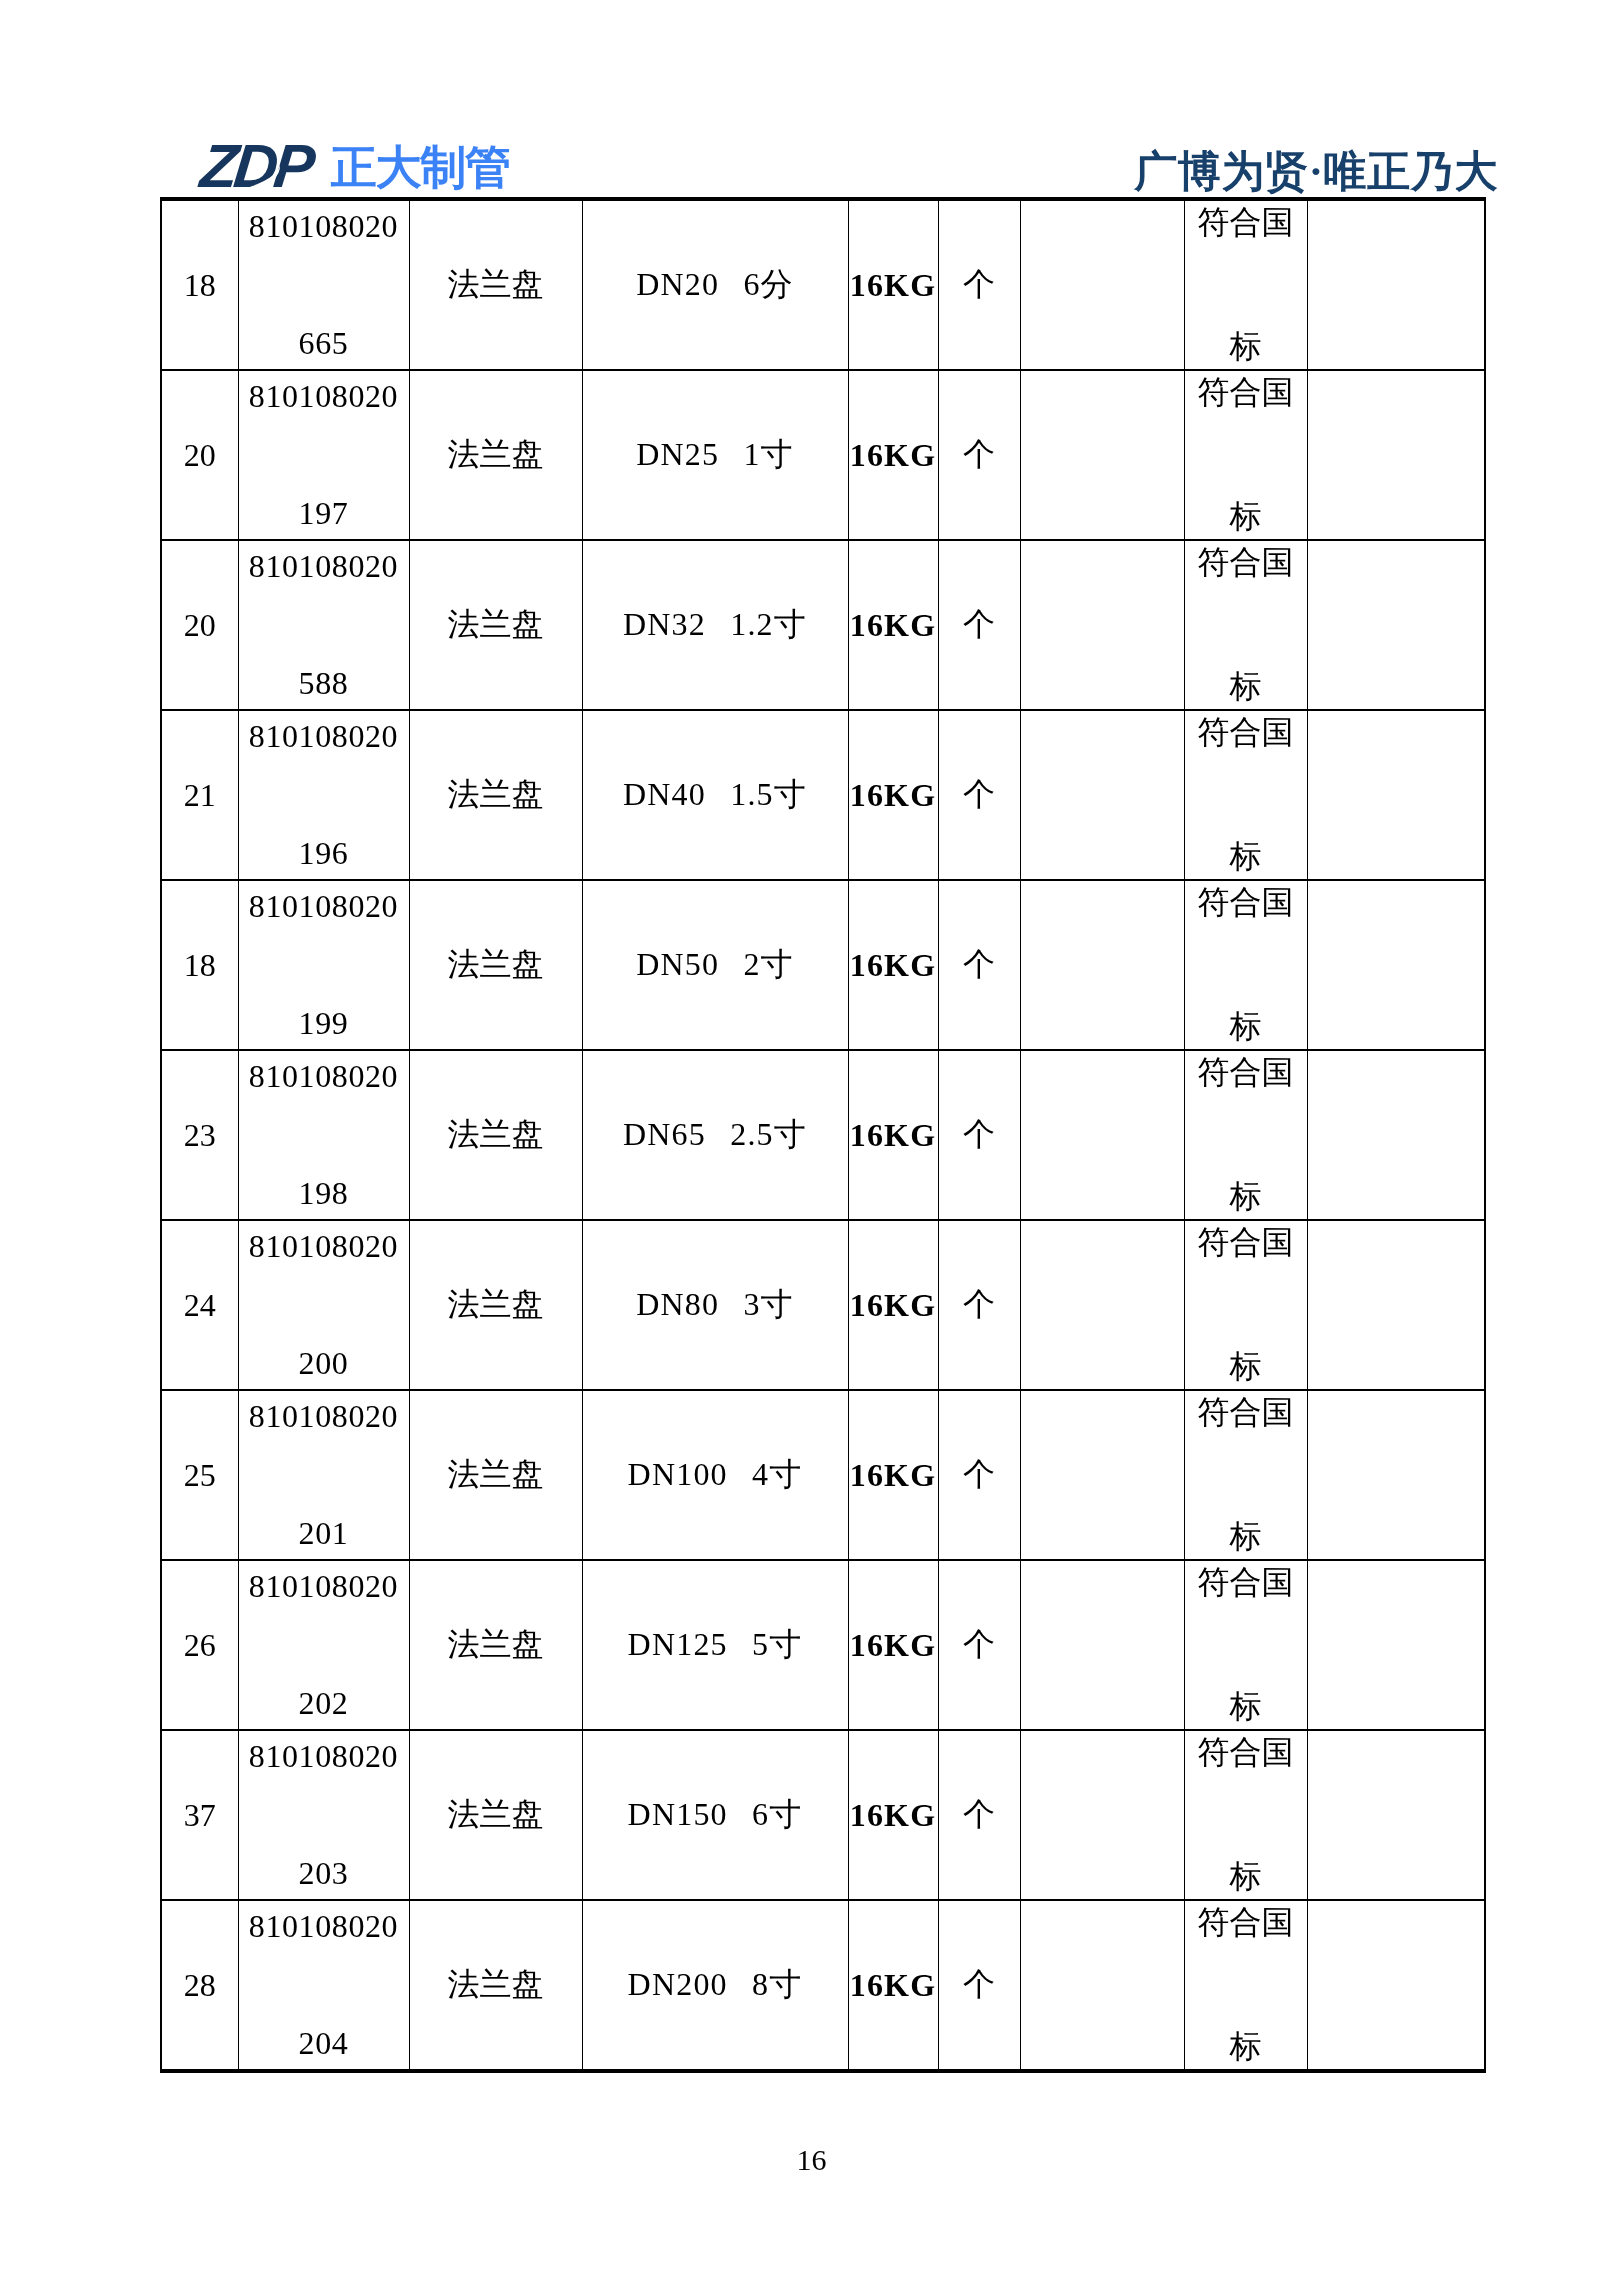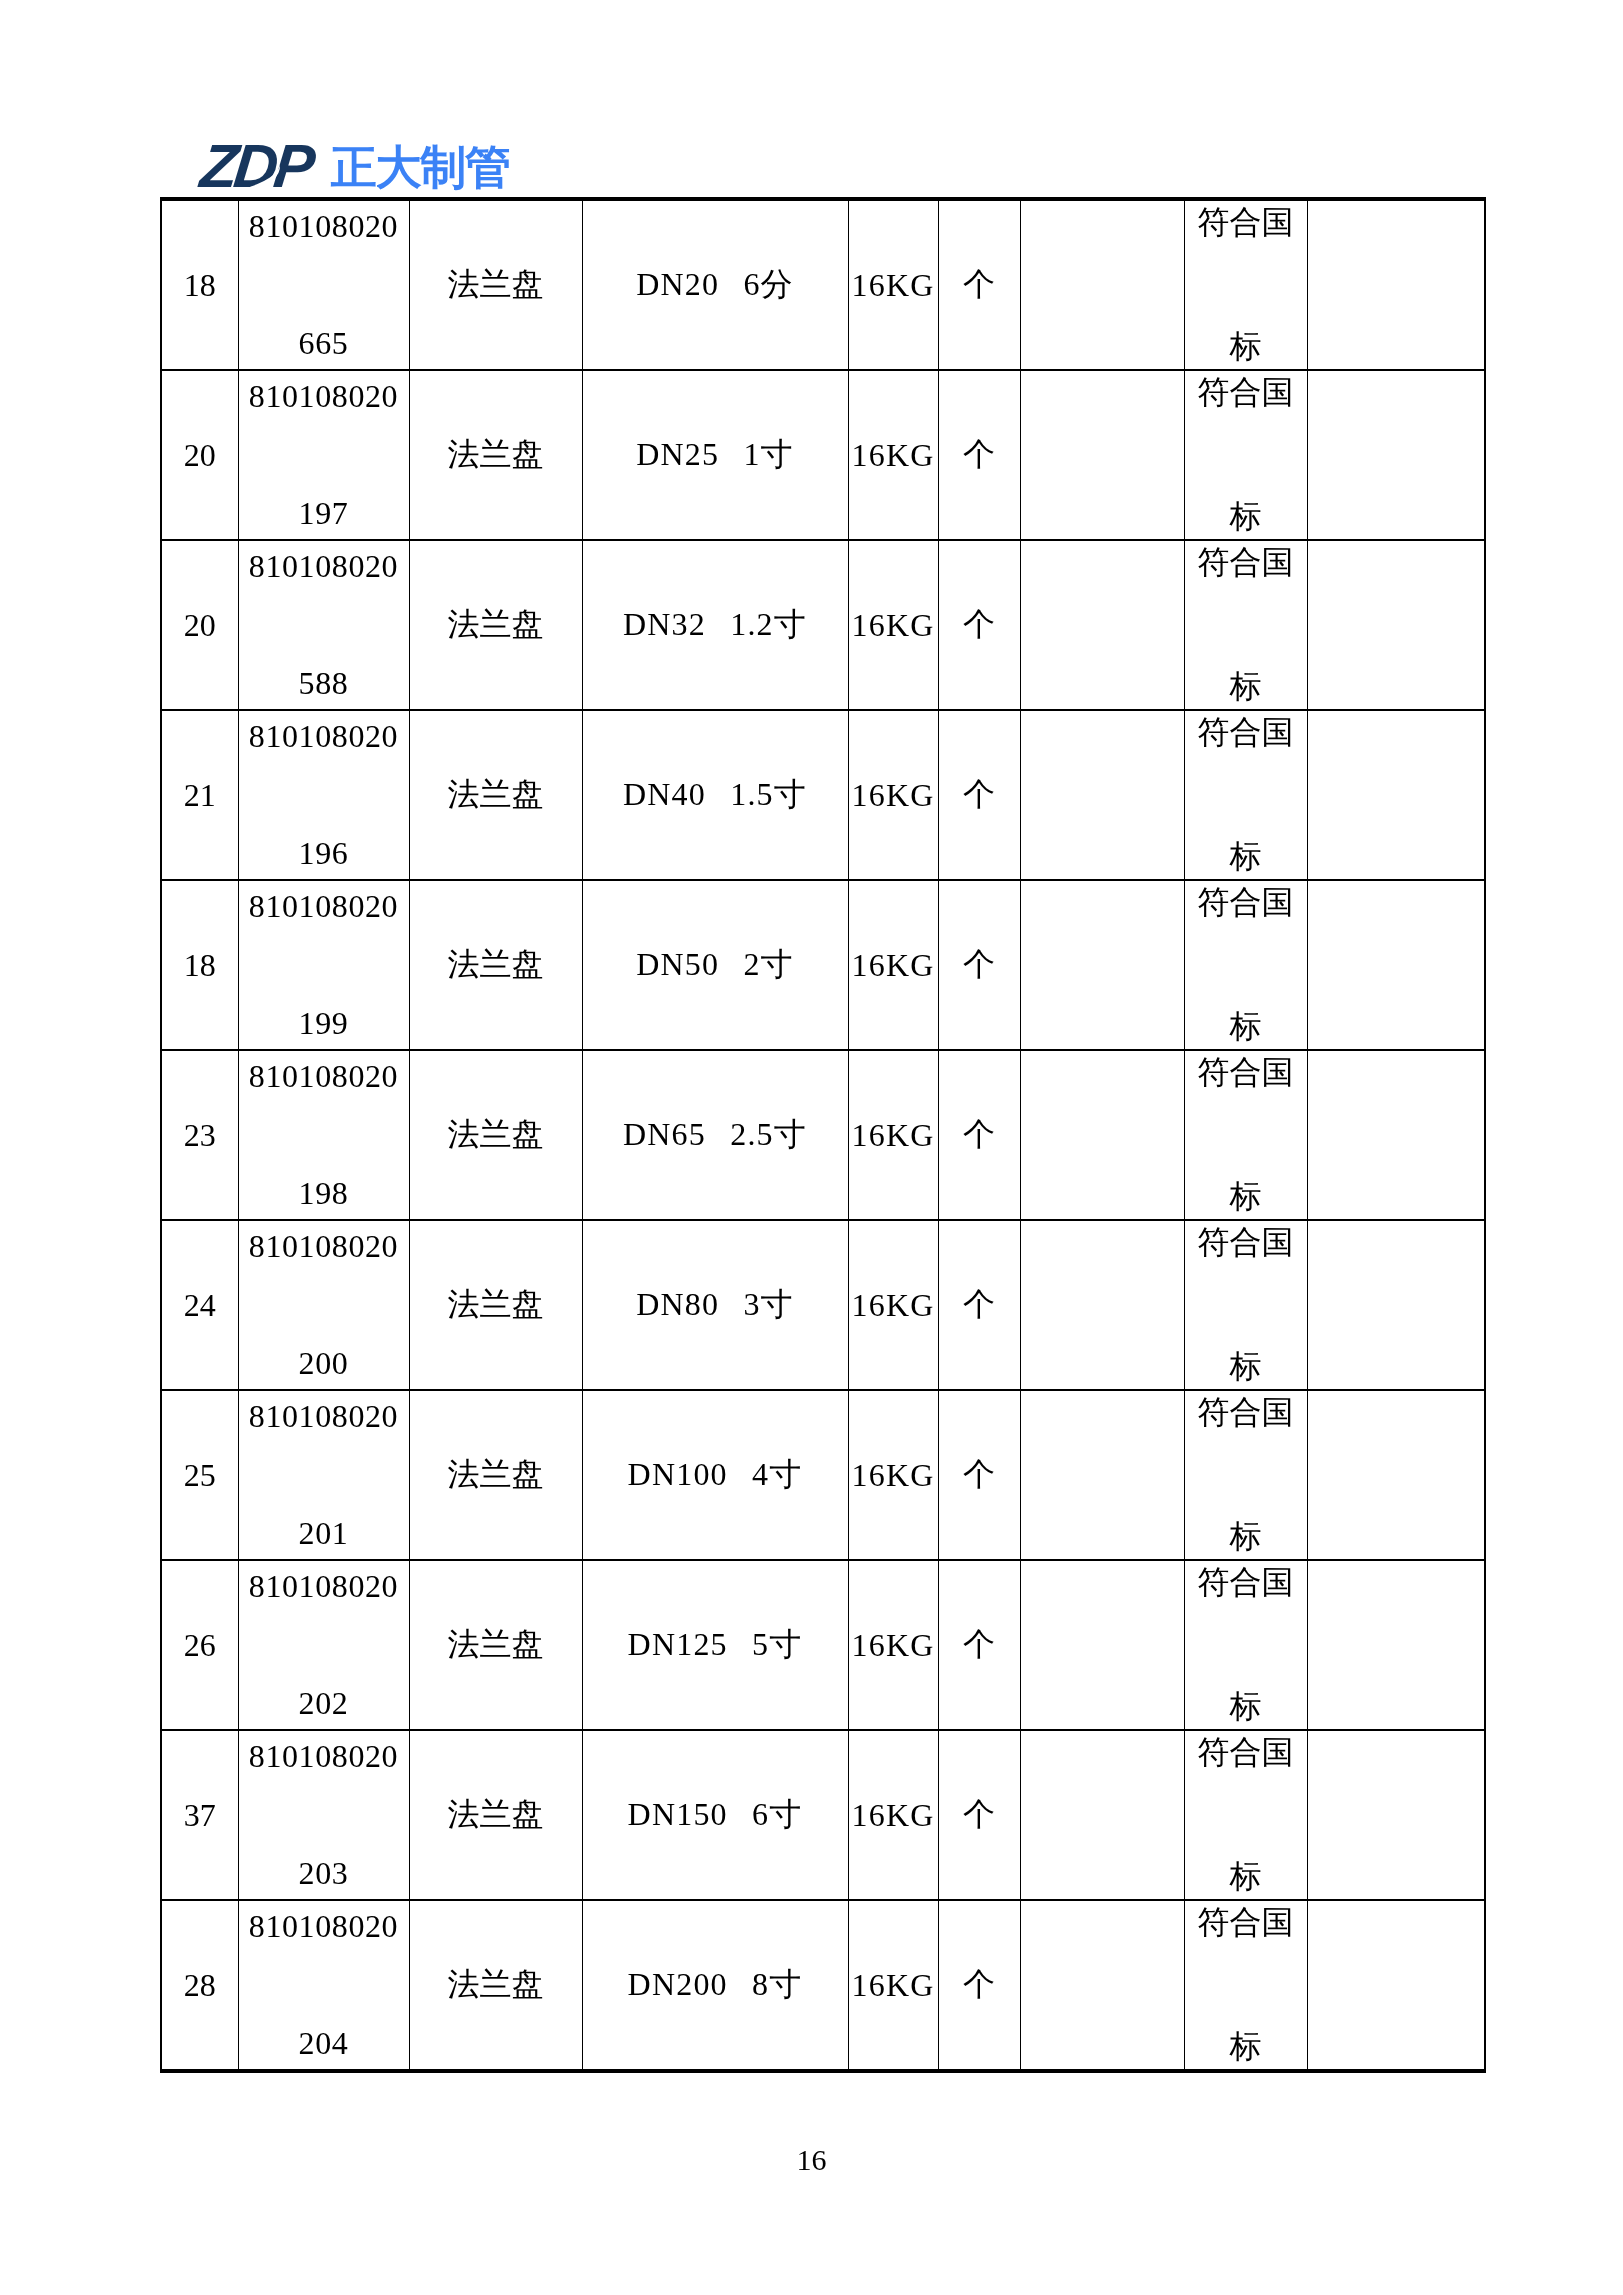--- a/index.html
+++ b/index.html
@@ -92,21 +92,21 @@
     overflow: hidden;
   }
   .twolines {
     display: flex;
     flex-direction: column;
     align-items: center;
     gap: 80px;
   }
   td.cell-code { letter-spacing: 0.6px; }
   td.cell-spec { word-spacing: 15px; letter-spacing: 1.2px; }
-  td.cell-pressure { letter-spacing: 1.2px; }
+  td.cell-pressure { letter-spacing: 1.2px; font-weight: bold; }
 
   
   .page-number {
     position: absolute;
     top: 2095px;
     left: 0;
     width: 100%;
     text-align: center;
     font-size: 30px;
     margin-top: 48px;
@@ -115,20 +115,21 @@
 </head>
 <body>
 
 <div class="page">
 
   <div class="logo">
     <div class="logo-zdp">ZDP</div>
     <div class="logo-swoosh"></div>
     <div class="logo-company">正大制管</div>
   </div>
+  <div class="slogan">广博为贤·唯正乃大</div>
 
   <table class="parts">
     <colgroup>
       <col style="width:77px">
         <col style="width:171px">
         <col style="width:173px">
       <col style="width:266px">
         <col style="width:90px">
         <col style="width:82px">
       <col style="width:164px">

